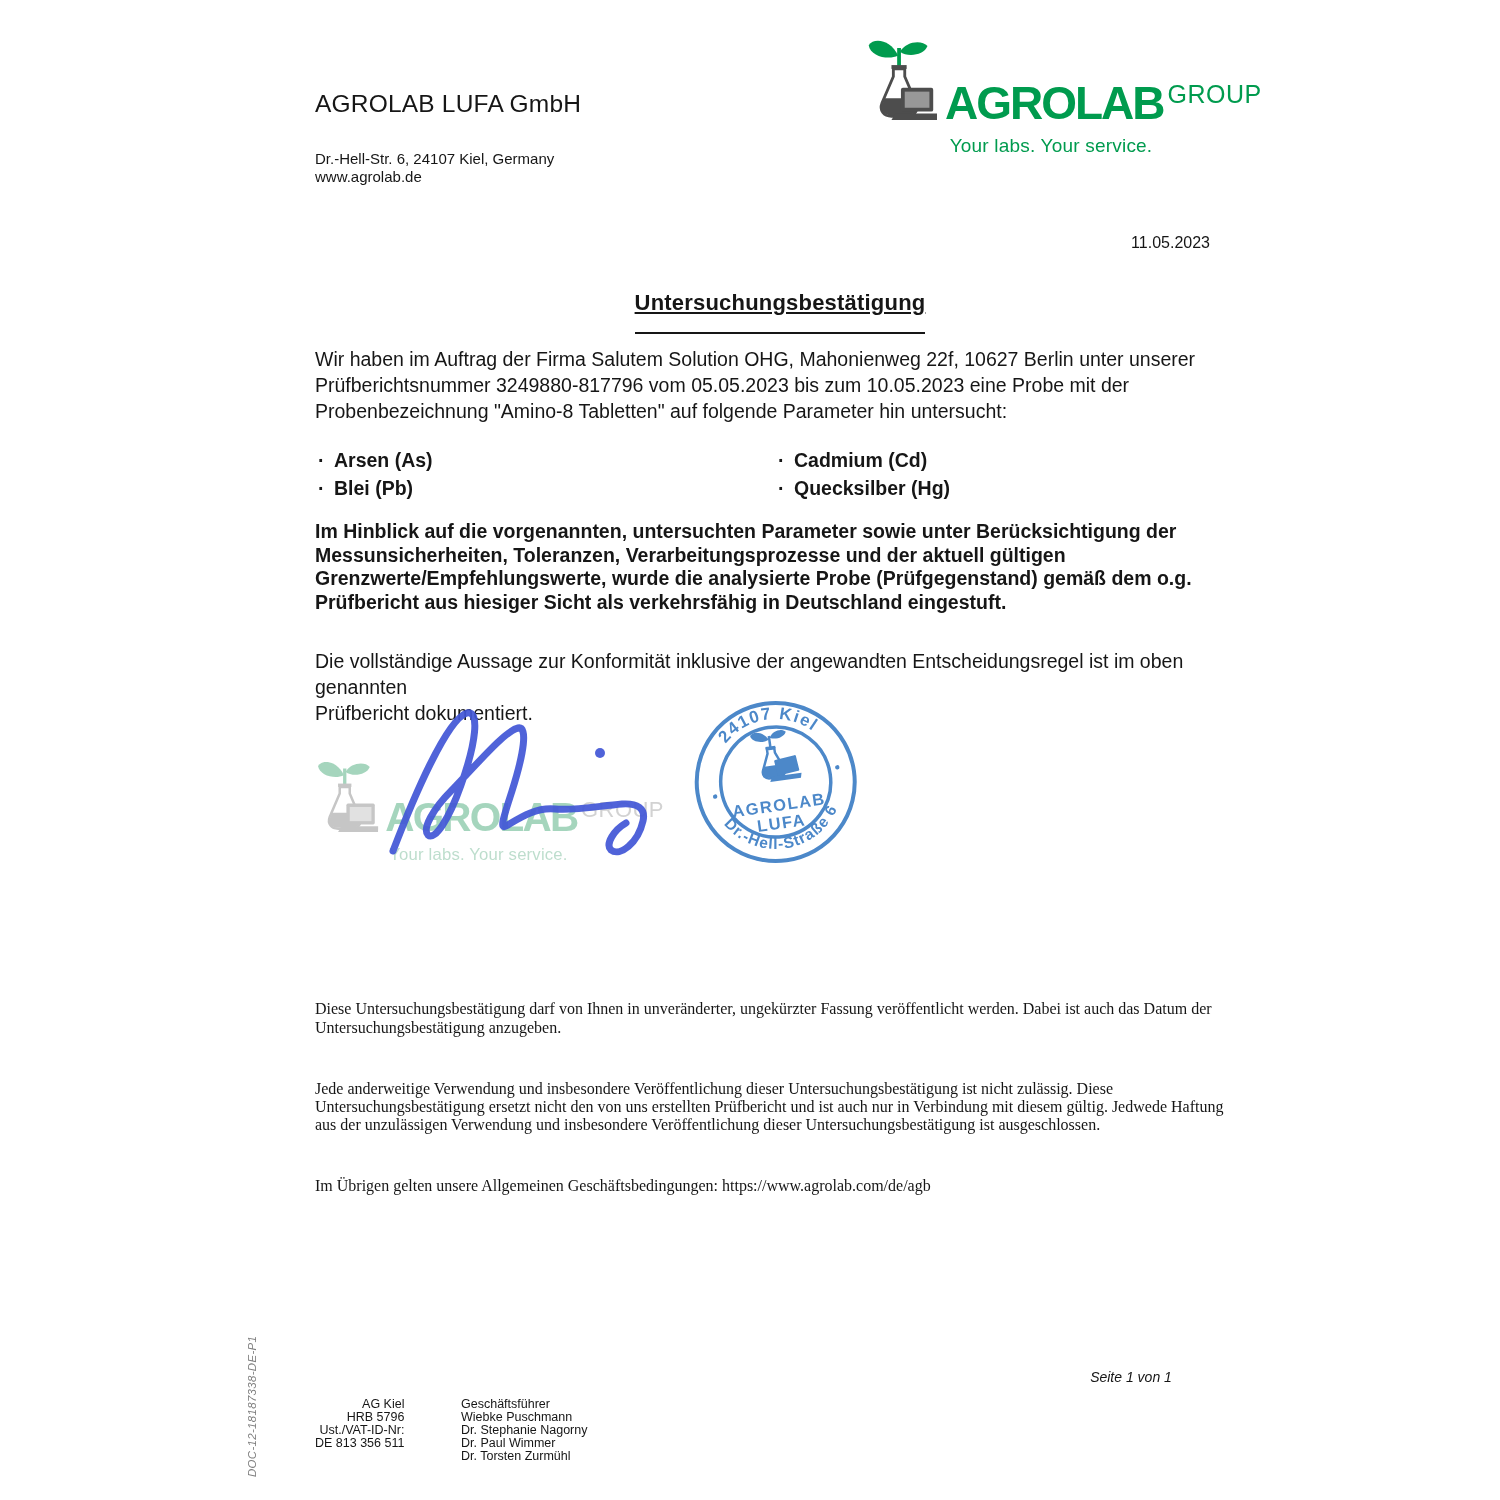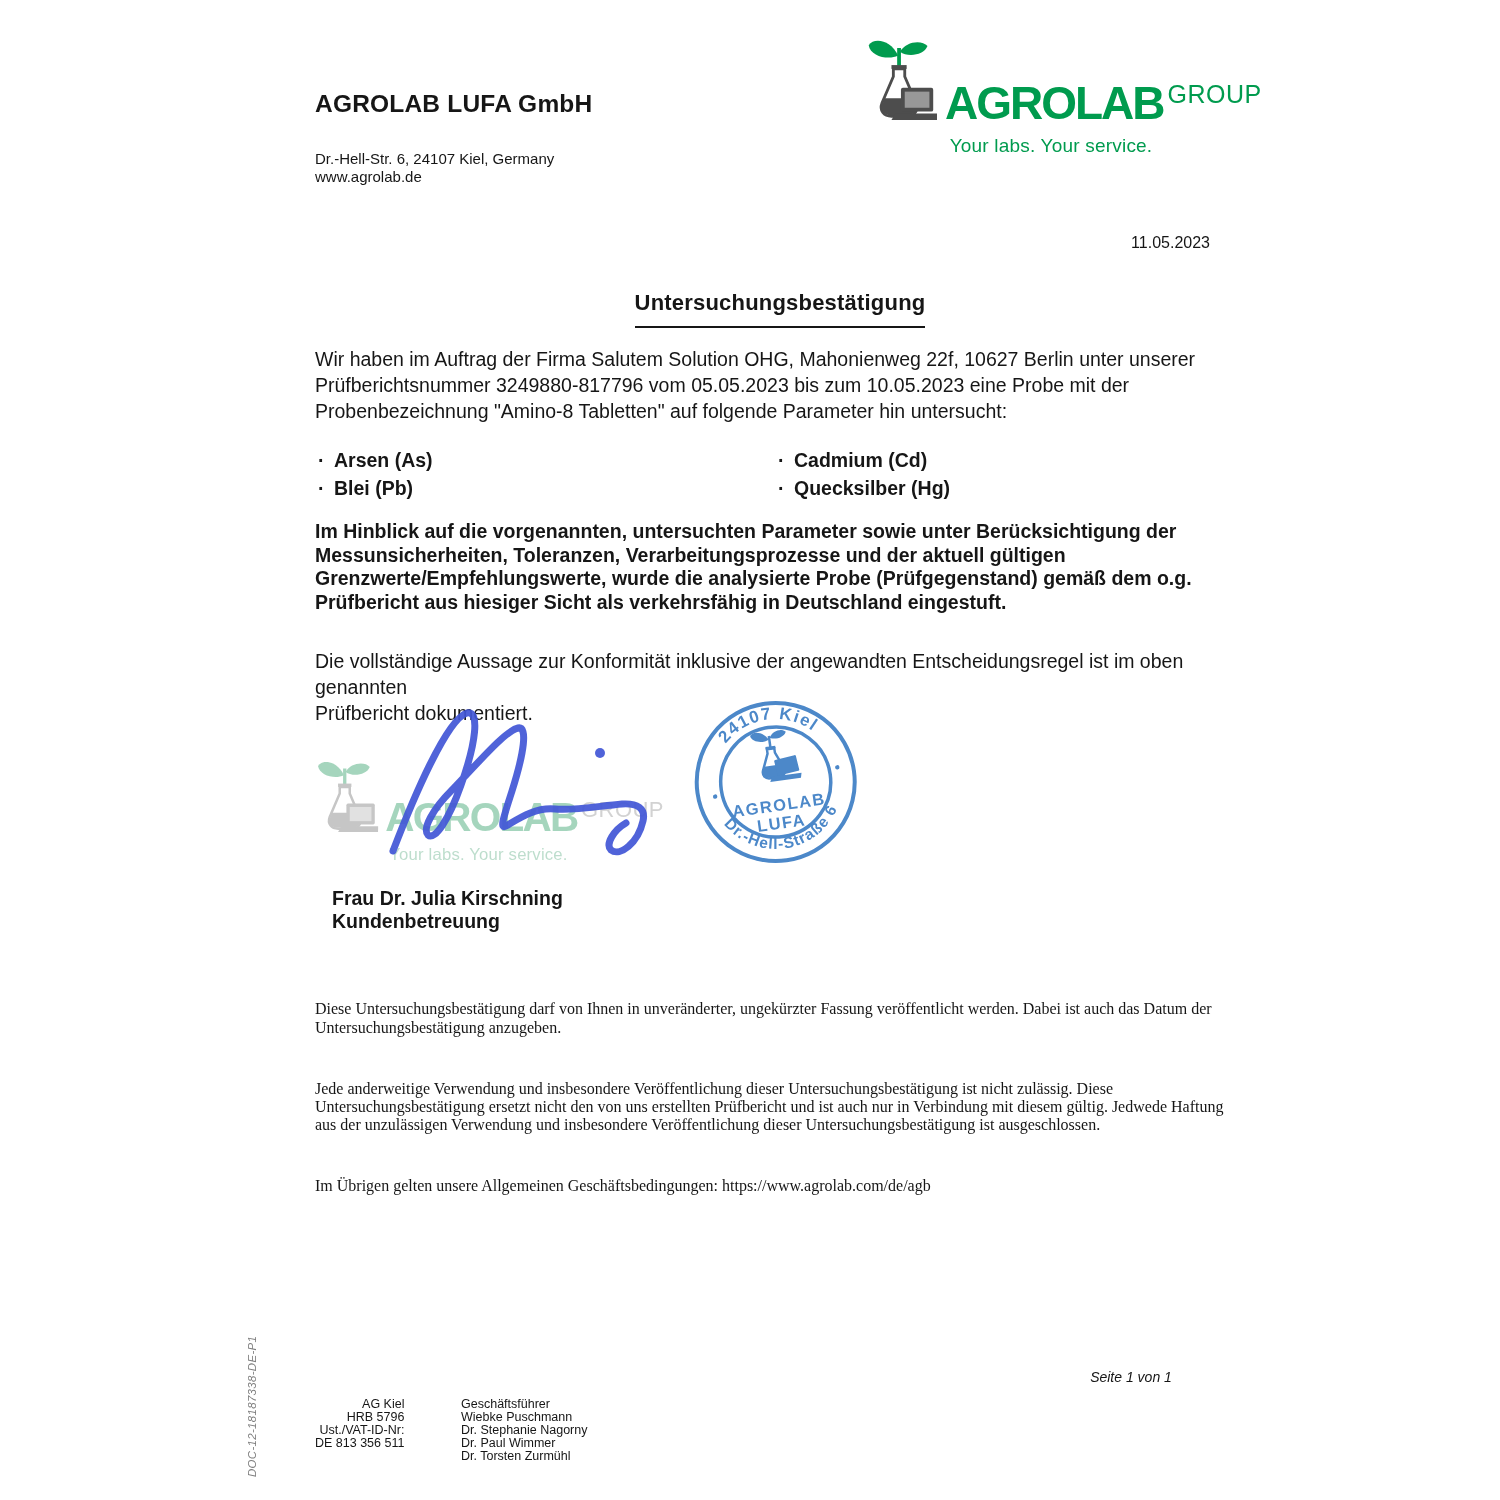--- a/index.html
+++ b/index.html
@@ -3,38 +3,38 @@
 <meta charset="utf-8">
 <style>
   html,body{margin:0;padding:0;background:#ffffff;}
   .page{
     position:relative;width:1500px;height:1500px;background:#ffffff;overflow:hidden;
     font-family:"Liberation Sans", sans-serif;color:#161616;
   }
   .abs{position:absolute;}
 
   
-  .company-name{left:315px;top:90px;font-size:24.5px;font-weight:bold;letter-spacing:.2px;}
+  .company-name{left:315px;top:90px;font-size:24.5px;font-weight:normal;letter-spacing:.2px;}
   .company-address{left:315px;top:150px;font-size:15px;line-height:18px;}
 
   
   .logo{display:flex;align-items:flex-start;gap:8px;}
   .logo-header{left:863px;top:36px;}
   .logo-texts{display:flex;flex-direction:column;}
   .wordmark-row{display:flex;align-items:flex-start;margin-top:44px;}
   .wordmark{font-size:46px;font-weight:bold;color:#009b4e;letter-spacing:-2px;line-height:1;}
   .groupmark{font-size:25px;color:#009b4e;letter-spacing:.5px;line-height:1;margin-top:2px;margin-left:4px;}
   .tagline{font-size:19px;color:#009b4e;margin-top:9px;text-align:center;width:212px;letter-spacing:.2px;}
 
   
   .logo-watermark{left:313px;top:758px;transform:scale(.88);transform-origin:top left;opacity:.5;}
 
   .date{left:1000px;top:234px;width:210px;text-align:right;font-size:16px;}
   .doc-title-wrap{left:315px;top:290px;width:930px;text-align:center;}
-  .doc-title{display:inline-block;font-size:22px;font-weight:bold;border-bottom:2.5px solid #161616;padding-bottom:10px;letter-spacing:.2px;}
+  .doc-title{display:inline-block;font-size:22px;font-weight:bold;border-bottom:2.5px solid #161616;padding-bottom:16px;letter-spacing:.2px;text-decoration:underline;}
 
   .para{white-space:pre-line;font-size:19.5px;line-height:26px;}
   .para-intro{left:315px;top:346px;width:940px;}
   .para-bold{left:315px;top:520px;width:960px;font-weight:bold;line-height:23.6px;}
   .para-conformity{left:315px;top:648px;width:940px;}
 
   .param-col{top:447px;font-size:19.5px;font-weight:bold;line-height:27.5px;}
   .param-col-left{left:318px;}
   .param-col-right{left:778px;}
   .param{display:flex;}
@@ -180,24 +180,20 @@
     </svg>
   </div>
 
   <div class="abs signature-wrap">
     <svg width="330" height="180" viewBox="0 0 330 180">
       <path d="M 18,148 C 38,96 72,16 92,10 C 105,7 101,40 86,82 C 74,116 60,138 53,132 C 47,126 58,106 76,88 C 103,60 130,28 143,25 C 153,23 149,50 137,88 C 129,113 124,127 131,123 C 143,116 160,104 180,106 C 198,108 224,103 247,101 C 262,100 271,105 268,118 C 263,140 245,154 236,147 C 230,141 239,127 251,120" stroke="#4156d6" stroke-width="7" fill="none" stroke-linecap="round" stroke-linejoin="round" opacity="0.92"></path>
       <circle cx="225" cy="50" r="5" fill="#4156d6" opacity="0.92"></circle>
     </svg>
   </div>
 
-  <div class="abs sig-name">
-    <div>Frau Dr. Julia Kirschning</div>
-    <div>Kundenbetreuung</div>
-  </div>
 
   <div class="abs legal">
     <p>Diese Untersuchungsbestätigung darf von Ihnen in unveränderter, ungekürzter Fassung veröffentlicht werden. Dabei ist auch das Datum der
 Untersuchungsbestätigung anzugeben.</p>
     <p>Jede anderweitige Verwendung und insbesondere Veröffentlichung dieser Untersuchungsbestätigung ist nicht zulässig. Diese
 Untersuchungsbestätigung ersetzt nicht den von uns erstellten Prüfbericht und ist auch nur in Verbindung mit diesem gültig. Jedwede Haftung
 aus der unzulässigen Verwendung und insbesondere Veröffentlichung dieser Untersuchungsbestätigung ist ausgeschlossen.</p>
     <p>Im Übrigen gelten unsere Allgemeinen Geschäftsbedingungen: https://www.agrolab.com/de/agb</p>
   </div>
 

